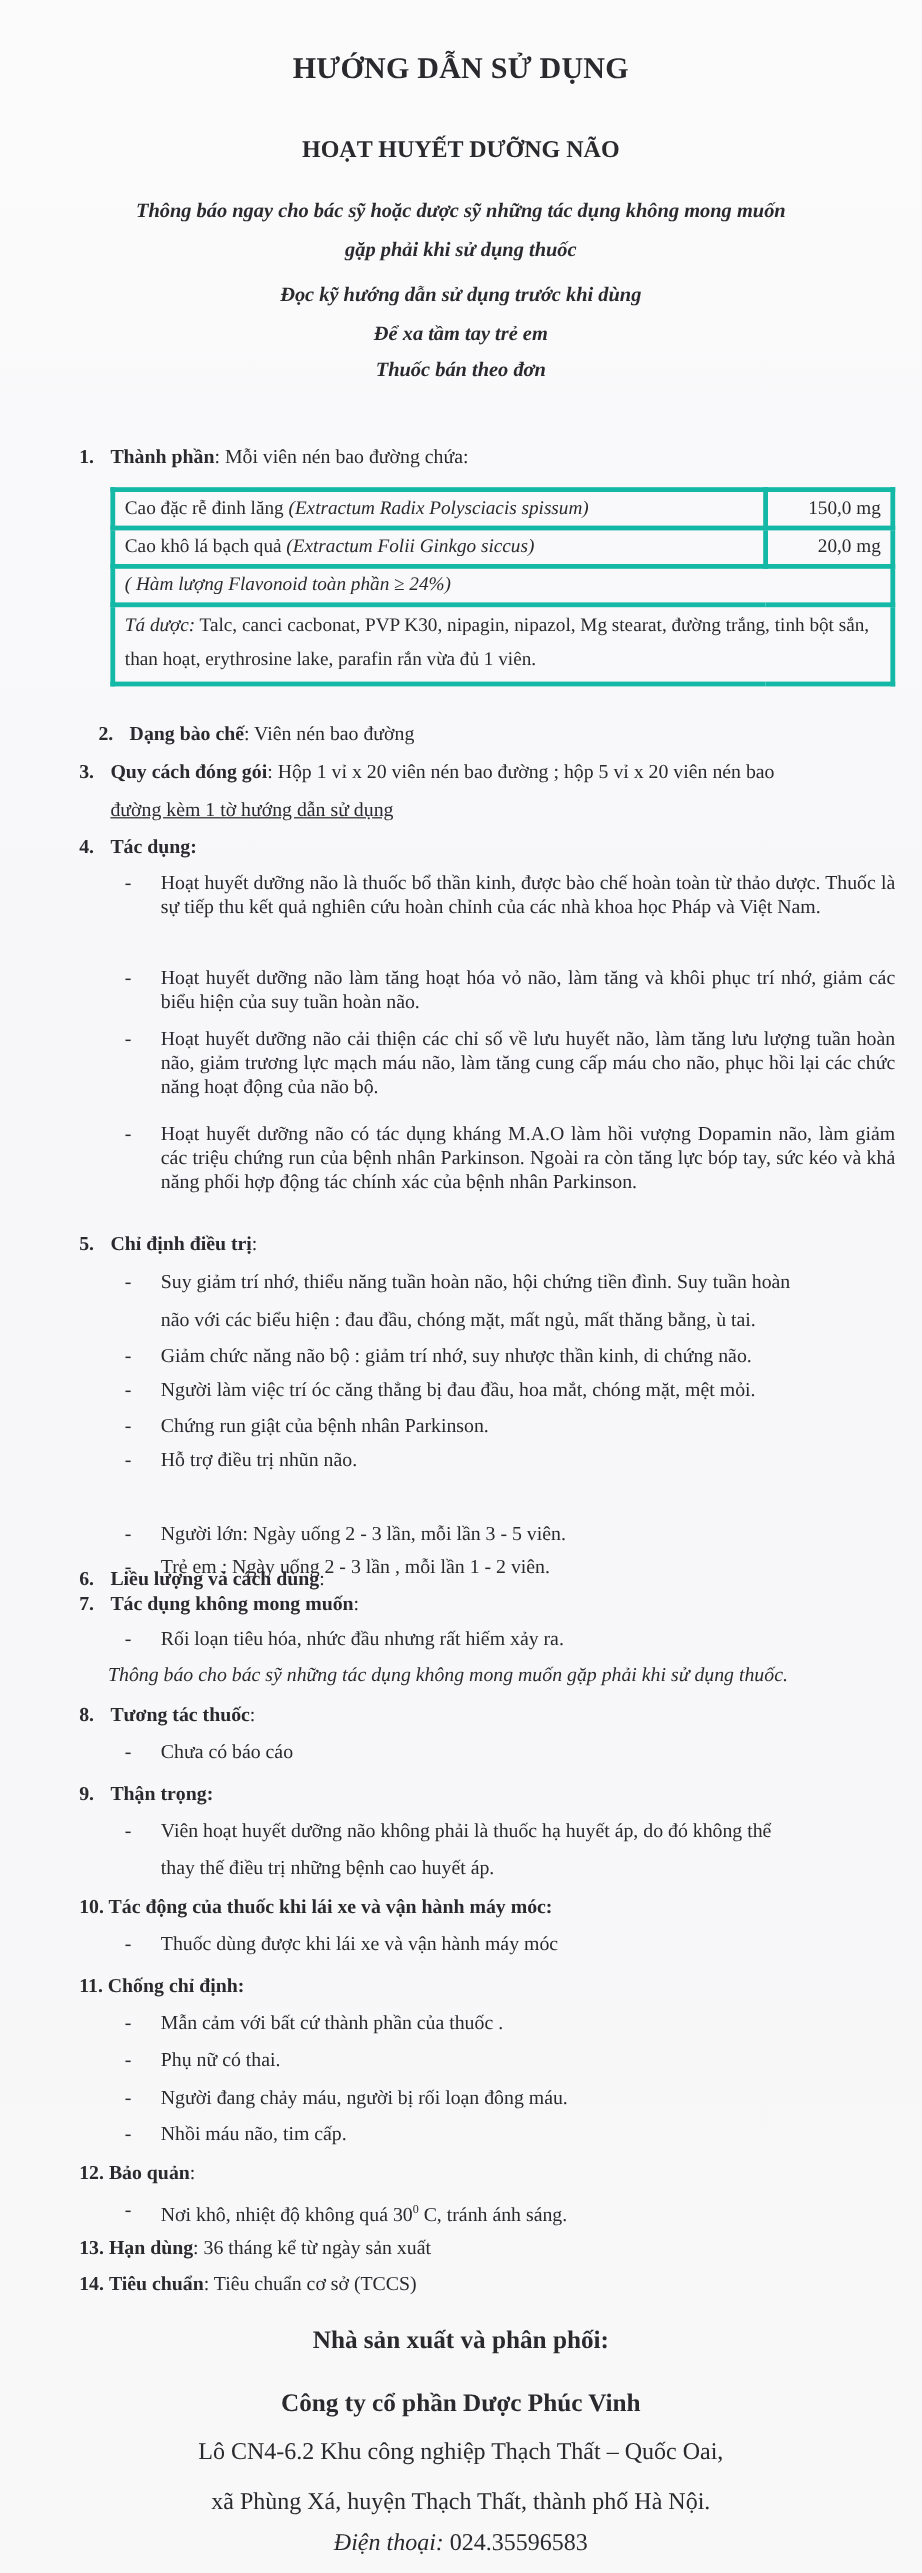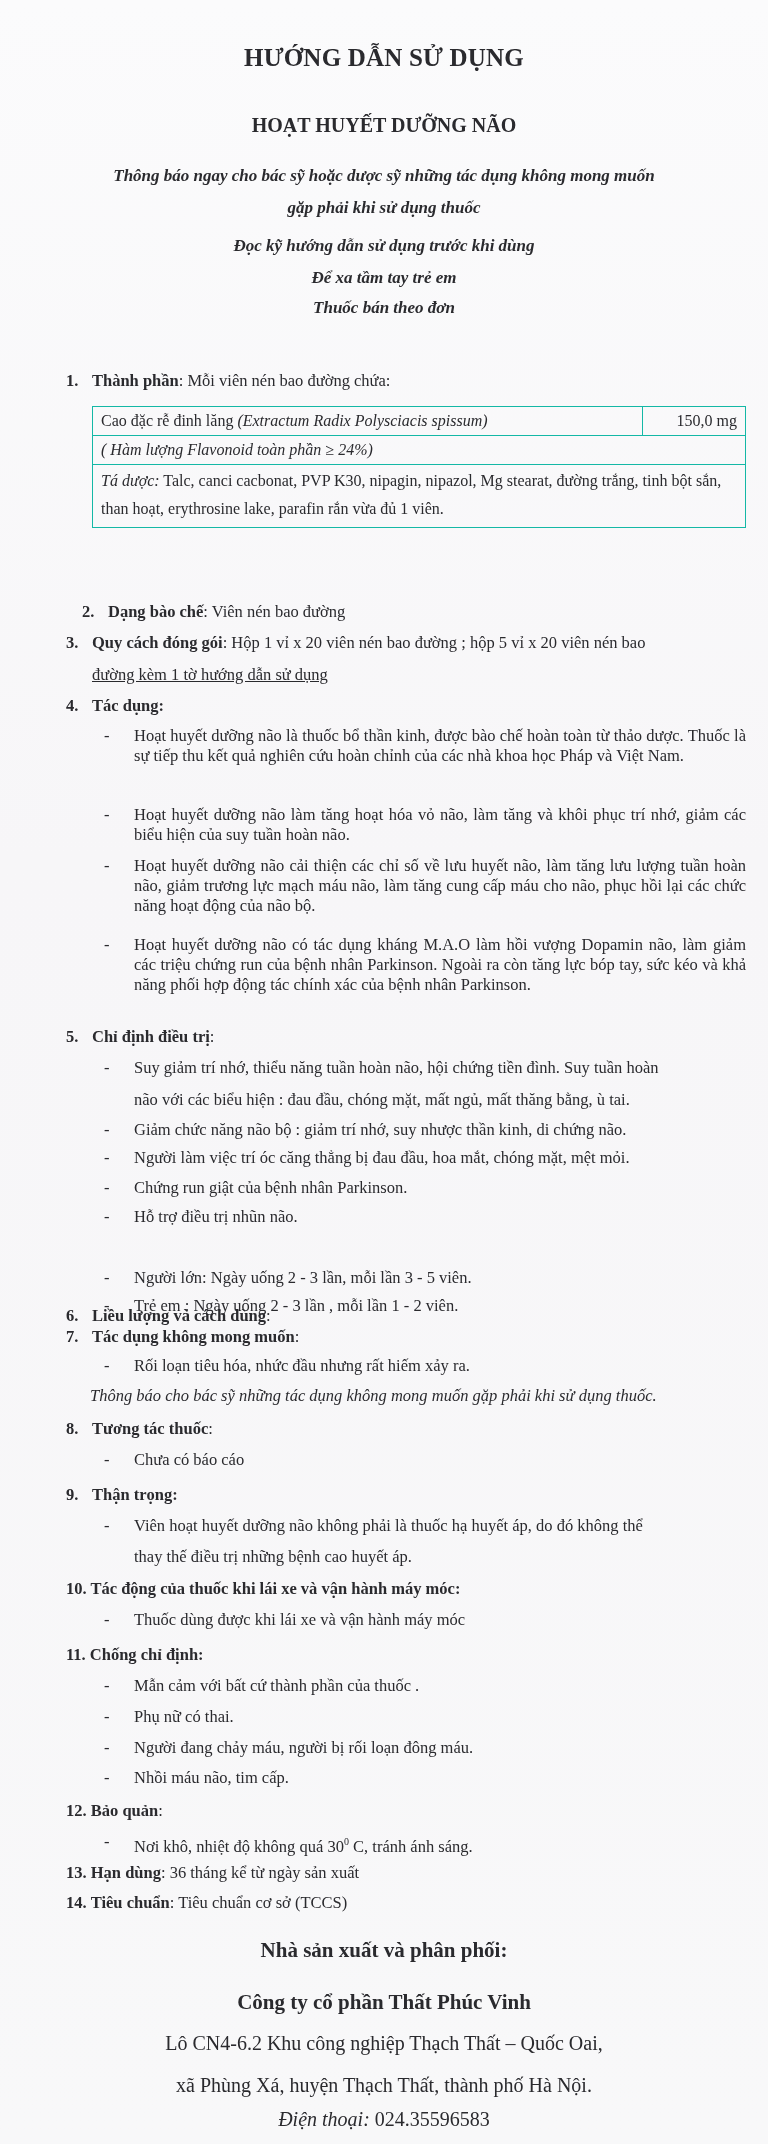--- a/index.html
+++ b/index.html
@@ -24,21 +24,21 @@
 
   .sec { font-size: 16.5px; line-height: 22px; }
   .num { display: inline-block; width: 26px; font-weight: bold; }
   .b { font-weight: bold; }
   .i { font-style: italic; }
 
   table.ing {
     position: absolute; left: 92px; top: 406px; width: 654px;
     border-collapse: collapse; font-size: 16px;
   }
-  table.ing td { border: 1px solid #14b8a6; padding: 3px 8px; height: 22px; vertical-align: middle; }
+  table.ing td { border: 4px solid #14b8a6; padding: 3px 8px; height: 22px; vertical-align: middle; }
   table.ing td.amt { width: 86px; text-align: right; }
   table.ing td.exc { line-height: 28px; padding-top: 2px; padding-bottom: 4px; }
 
   .bul { position: absolute; font-size: 16.5px; line-height: 20px; text-align: justify; }
   .dash { position: absolute; left: 104px; font-size: 16.5px; }
 
   .mfr { font-size: 21px; font-weight: bold; }
   .addr { font-size: 20px; }
   .phone { font-size: 20px; }
 </style>
@@ -58,20 +58,24 @@
   <div class="abs center warn w5">Thuốc bán theo đơn</div>
 
   <div class="abs sec" style="left:66px; top:370px;">
     <span class="num">1.</span><span class="b">Thành phần</span><span>: Mỗi viên nén bao đường chứa:</span>
   </div>
   <table class="ing">
     <tbody>
         <tr>
       <td><span>Cao đặc rễ đinh lăng </span><span class="i">(Extractum Radix Polysciacis spissum)</span></td>
       <td class="amt">150,0 mg</td>
+    </tr>
+    <tr>
+      <td><span>Cao khô lá bạch quả </span><span class="i">(Extractum Folii Ginkgo siccus)</span></td>
+      <td class="amt">20,0 mg</td>
     </tr>
     <tr>
       <td colspan="2" class="i">( Hàm lượng Flavonoid toàn phần ≥ 24%)</td>
     </tr>
     <tr>
       <td colspan="2" class="exc"><span class="i">Tá dược:</span><span> Talc, canci cacbonat, PVP K30, nipagin, nipazol, Mg stearat, đường trắng, tinh bột sắn, than hoạt, erythrosine lake, parafin rắn vừa đủ 1 viên.</span></td>
     </tr>
   </tbody>
     </table>
 
@@ -165,19 +169,19 @@
 
   <div class="abs sec" style="left:66px; top:1862px;">
     <span class="b">13.</span> <span class="b">Hạn dùng</span><span>: 36 tháng kể từ ngày sản xuất</span>
   </div>
 
   <div class="abs sec" style="left:66px; top:1892px;">
     <span class="b">14.</span> <span class="b">Tiêu chuẩn</span><span>: Tiêu chuẩn cơ sở (TCCS)</span>
   </div>
 
   <div class="abs center mfr" style="top:1938px;">Nhà sản xuất và phân phối:</div>
-  <div class="abs center mfr" style="top:1990px;">Công ty cổ phần Thất Phúc Vinh</div>
+  <div class="abs center mfr" style="top:1990px;">Công ty cổ phần Dược Phúc Vinh</div>
   <div class="abs center addr" style="top:2032px;">Lô CN4-6.2 Khu công nghiệp Thạch Thất – Quốc Oai,</div>
   <div class="abs center addr" style="top:2074px;">xã Phùng Xá, huyện Thạch Thất, thành phố Hà Nội.</div>
   <div class="abs center phone" style="top:2108px;">
     <span class="i">Điện thoại:</span><span> 024.35596583</span>
   </div>
 </div>
 
 </body></html>

